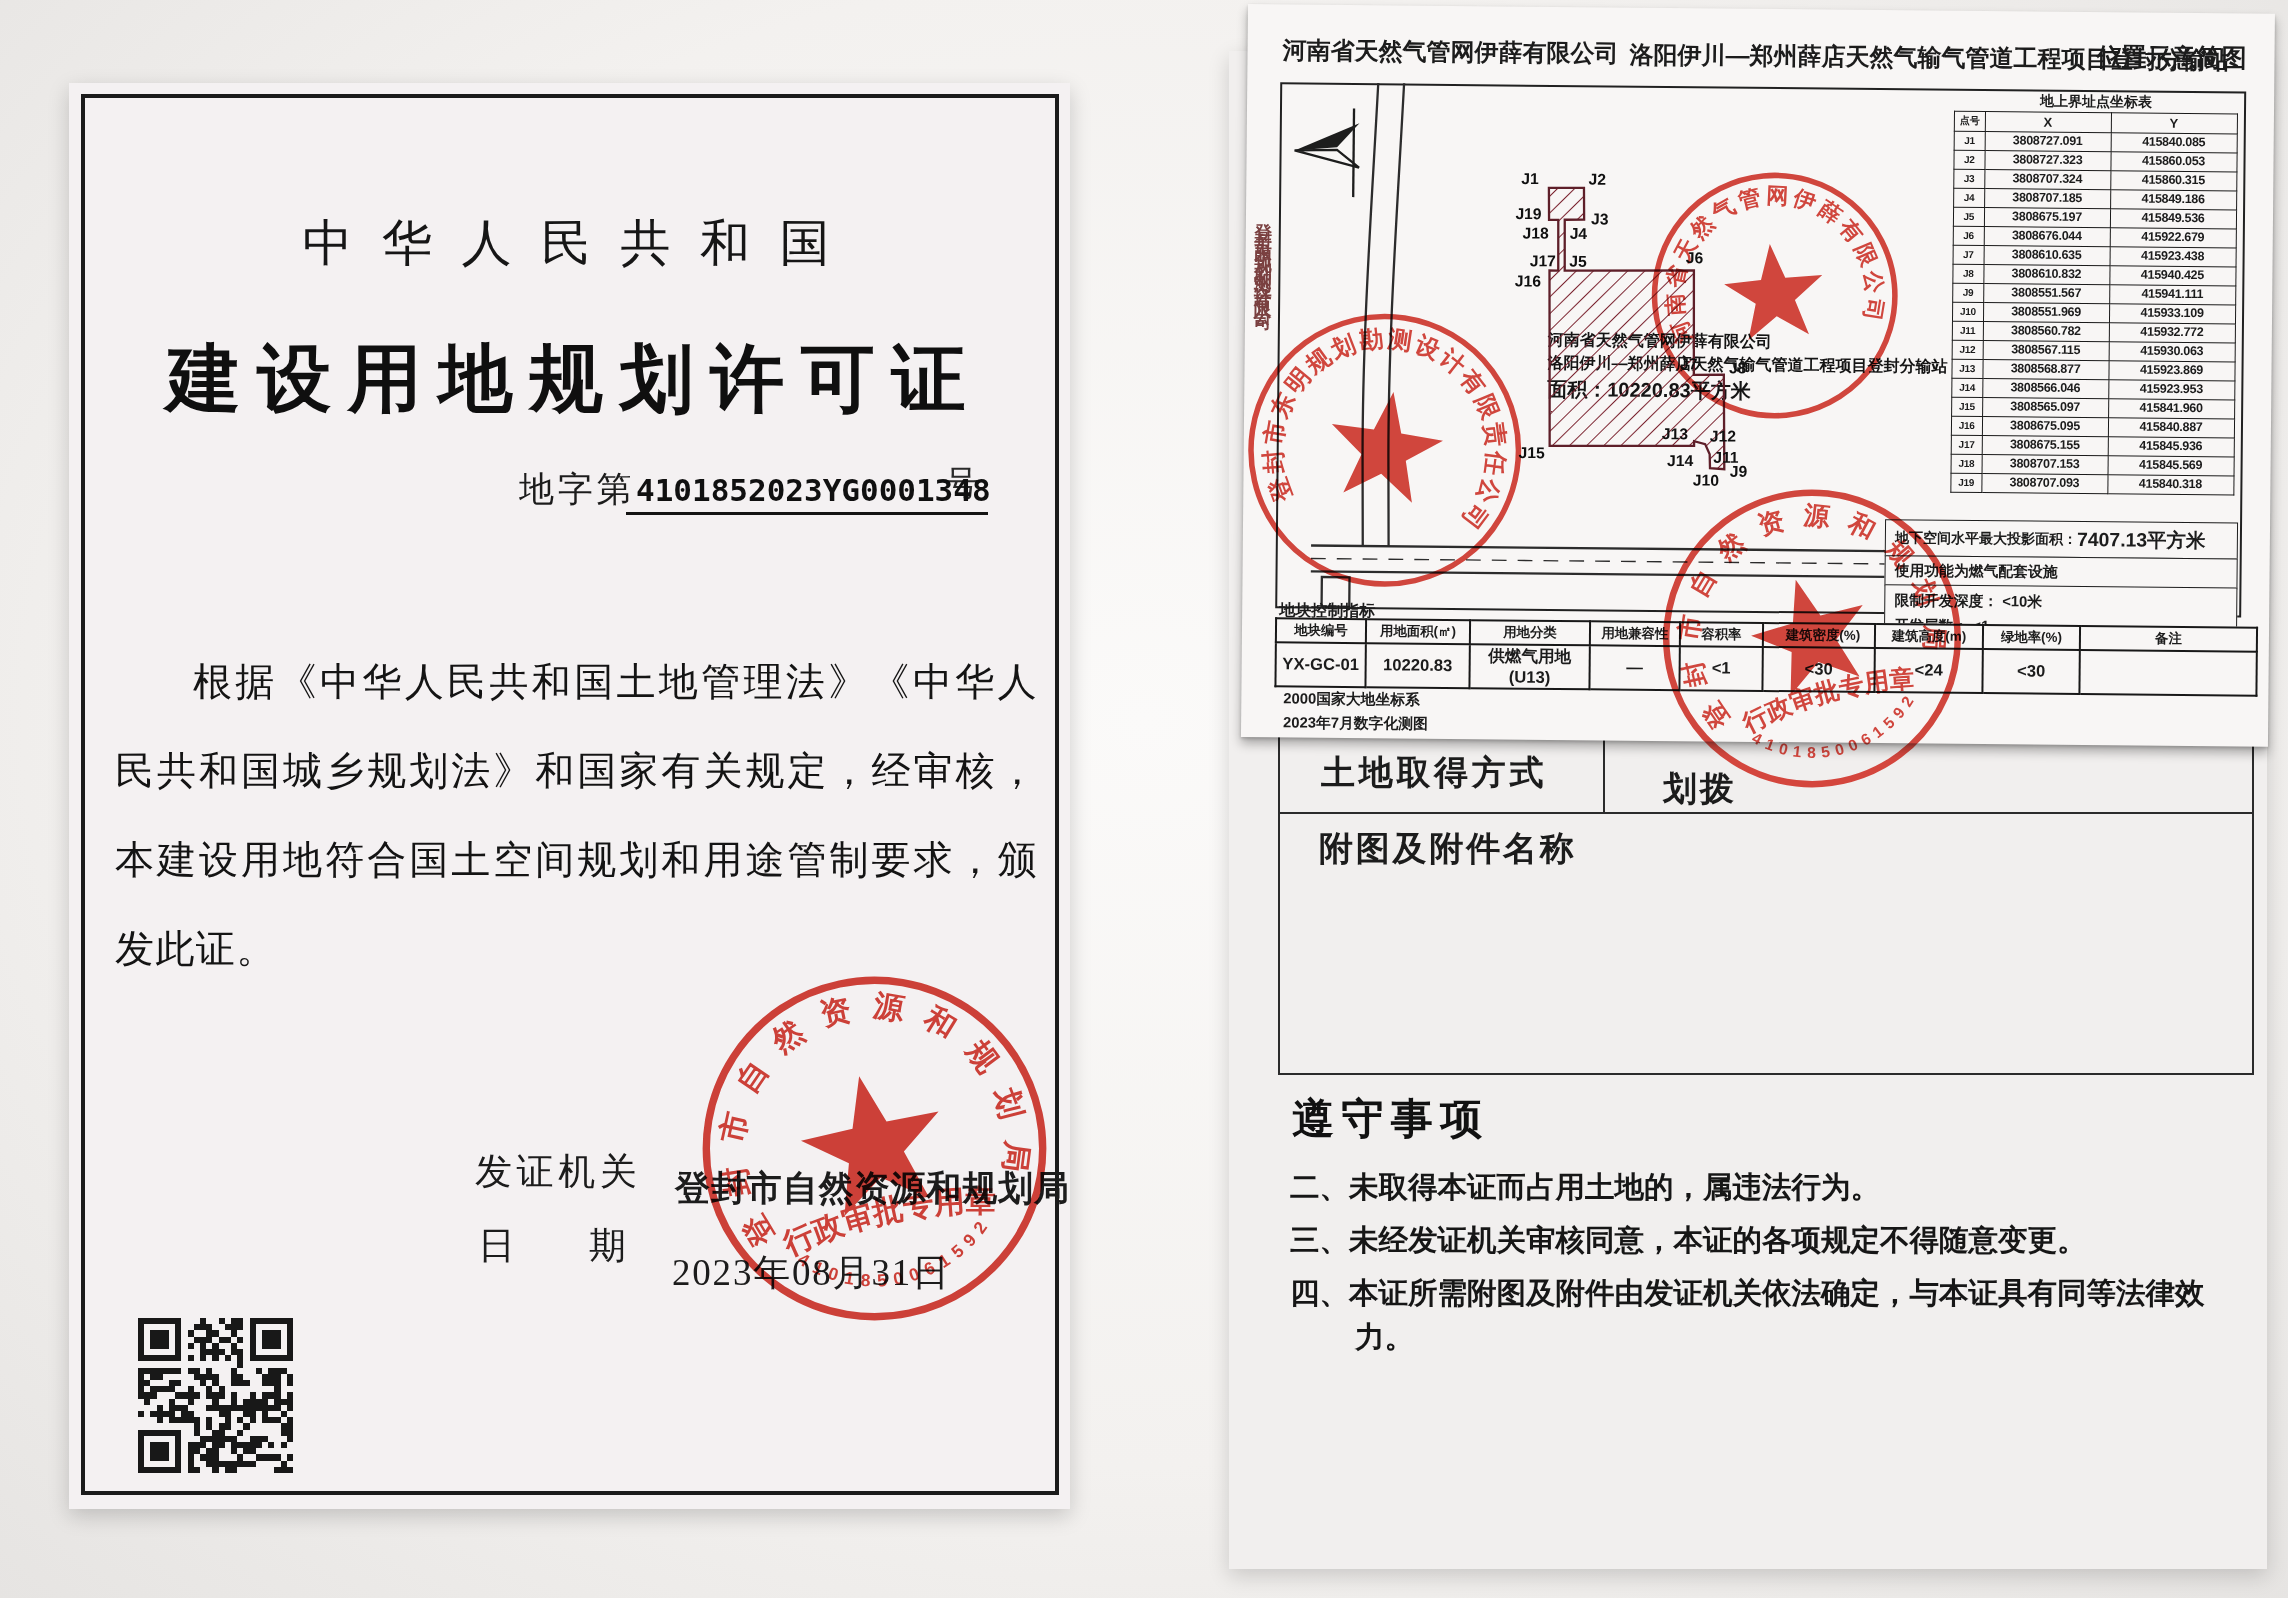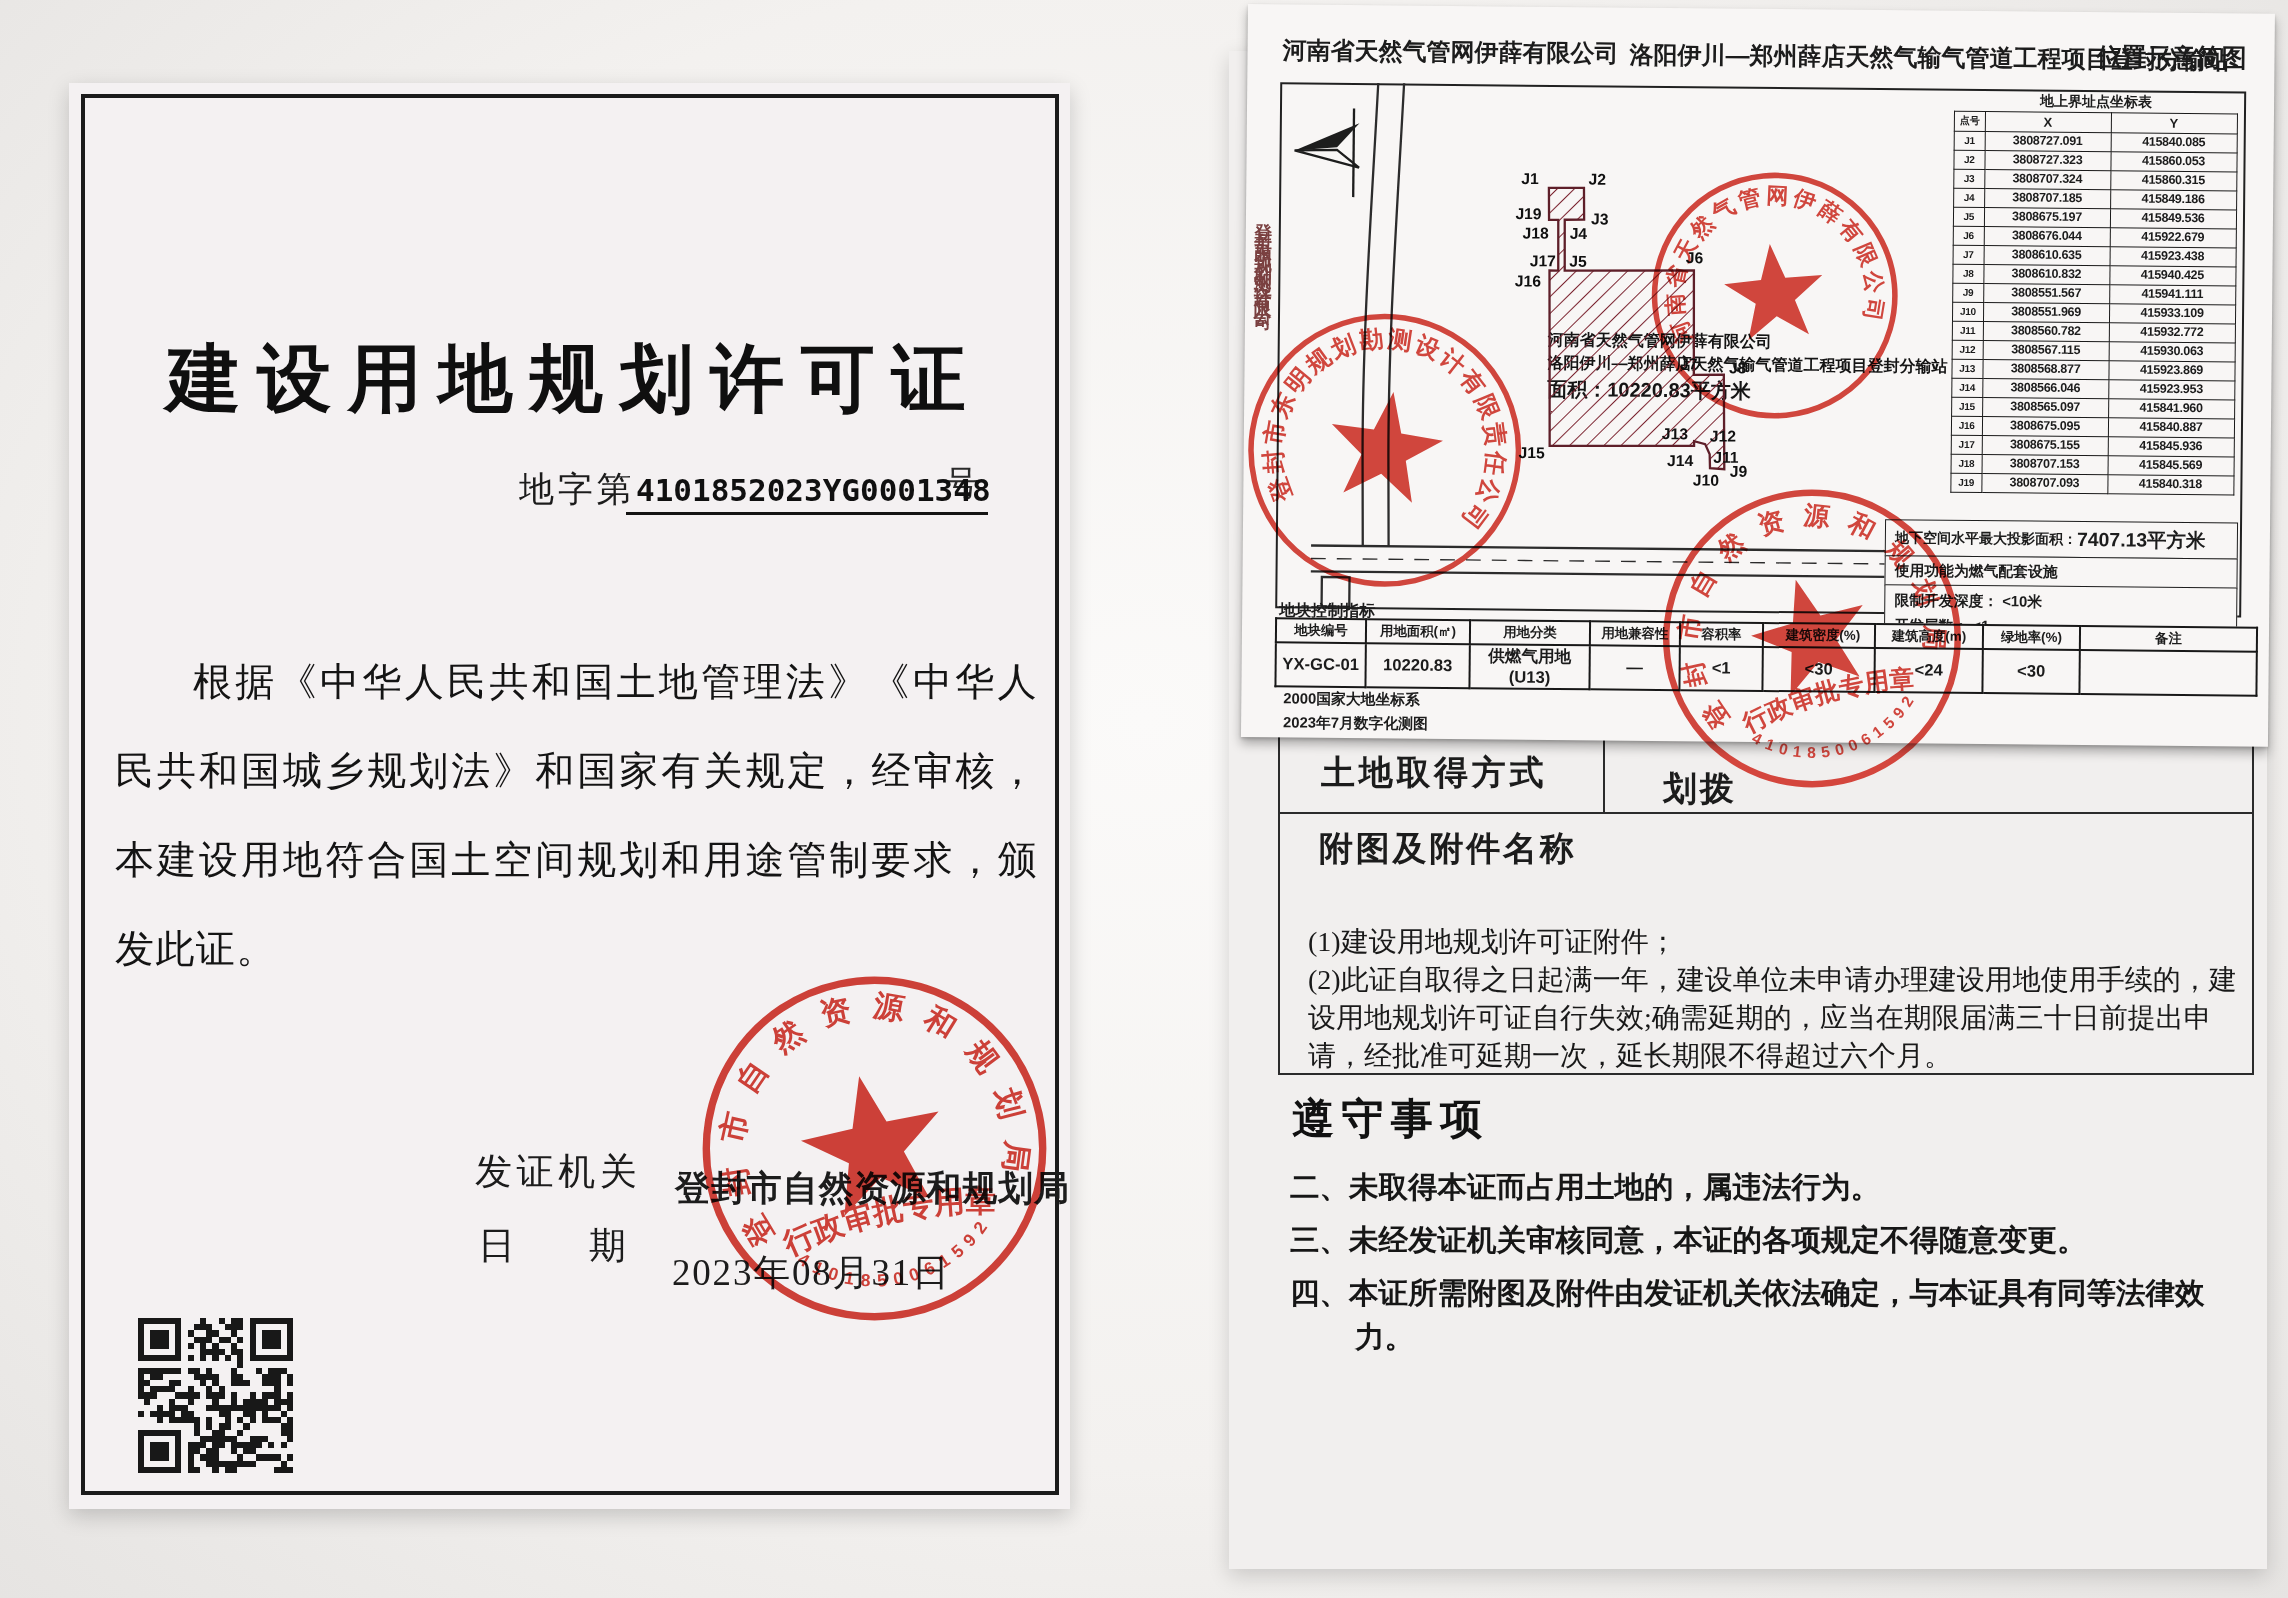--- a/index.html
+++ b/index.html
@@ -86,20 +86,21 @@
 
   .pglabel{font-size:17px;font-weight:800;}
 </style>
 </head>
 <body>
 
 <div id="canvas">
 
   <div id="left-page" class="abs">
     <div id="lp-frame" class="abs"></div>
+    <div id="lp-country" class="abs">中华人民共和国</div>
     <div id="lp-title" class="abs">建设用地规划许可证</div>
     <div id="lp-prefix" class="abs">地字第</div>
     <div id="lp-underline" class="abs"></div>
     <div id="lp-num-suffix" class="abs">号</div>
     <div id="lp-number" class="abs">4101852023YG0001348</div>
     <div id="lp-body" class="abs">根据《中华人民共和国土地管理法》《中华人民共和国城乡规划法》和国家有关规定，经审核，本建设用地符合国土空间规划和用途管制要求，颁发此证。</div>
     <div id="lp-issuer-label" class="abs">发证机关</div>
     <div id="lp-issuer" class="abs">登封市自然资源和规划局</div>
     <div id="lp-date-label" class="abs">日　　期</div>
     <div id="lp-date" class="abs">2023年08月31日</div>
@@ -444,24 +445,20 @@
         </svg></div>
   </div>
 
   <div id="right-page" class="abs">
     <div class="cert-outer abs"></div>
     <div class="cert-vline abs"></div>
     <div class="cert-hline abs"></div>
     <div id="rp-acq-label" class="abs">土地取得方式</div>
     <div id="rp-acq-value" class="abs">划拨</div>
     <div id="rp-attach-label" class="abs">附图及附件名称</div>
-    <div id="rp-notes" class="abs">
-        <div>(1)建设用地规划许可证附件；</div>
-        <div>(2)此证自取得之日起满一年，建设单位未申请办理建设用地使用手续的，建设用地规划许可证自行失效;确需延期的，应当在期限届满三十日前提出申请，经批准可延期一次，延长期限不得超过六个月。</div>
-      </div>
     <div id="rp-comp-title" class="abs">遵守事项</div>
     <div id="rp-comp-list" class="abs">
         <div class="citem"><span>二、</span><span>未取得本证而占用土地的，属违法行为。</span></div>
         <div class="citem"><span>三、</span><span>未经发证机关审核同意，本证的各项规定不得随意变更。</span></div>
         <div class="citem"><span>四、</span><span>本证所需附图及附件由发证机关依法确定，与本证具有同等法律效力。</span></div>
       </div>
   </div>
 
   <div id="map-sheet" class="abs">
     <div id="ms-company" class="abs">河南省天然气管网伊薛有限公司</div>

